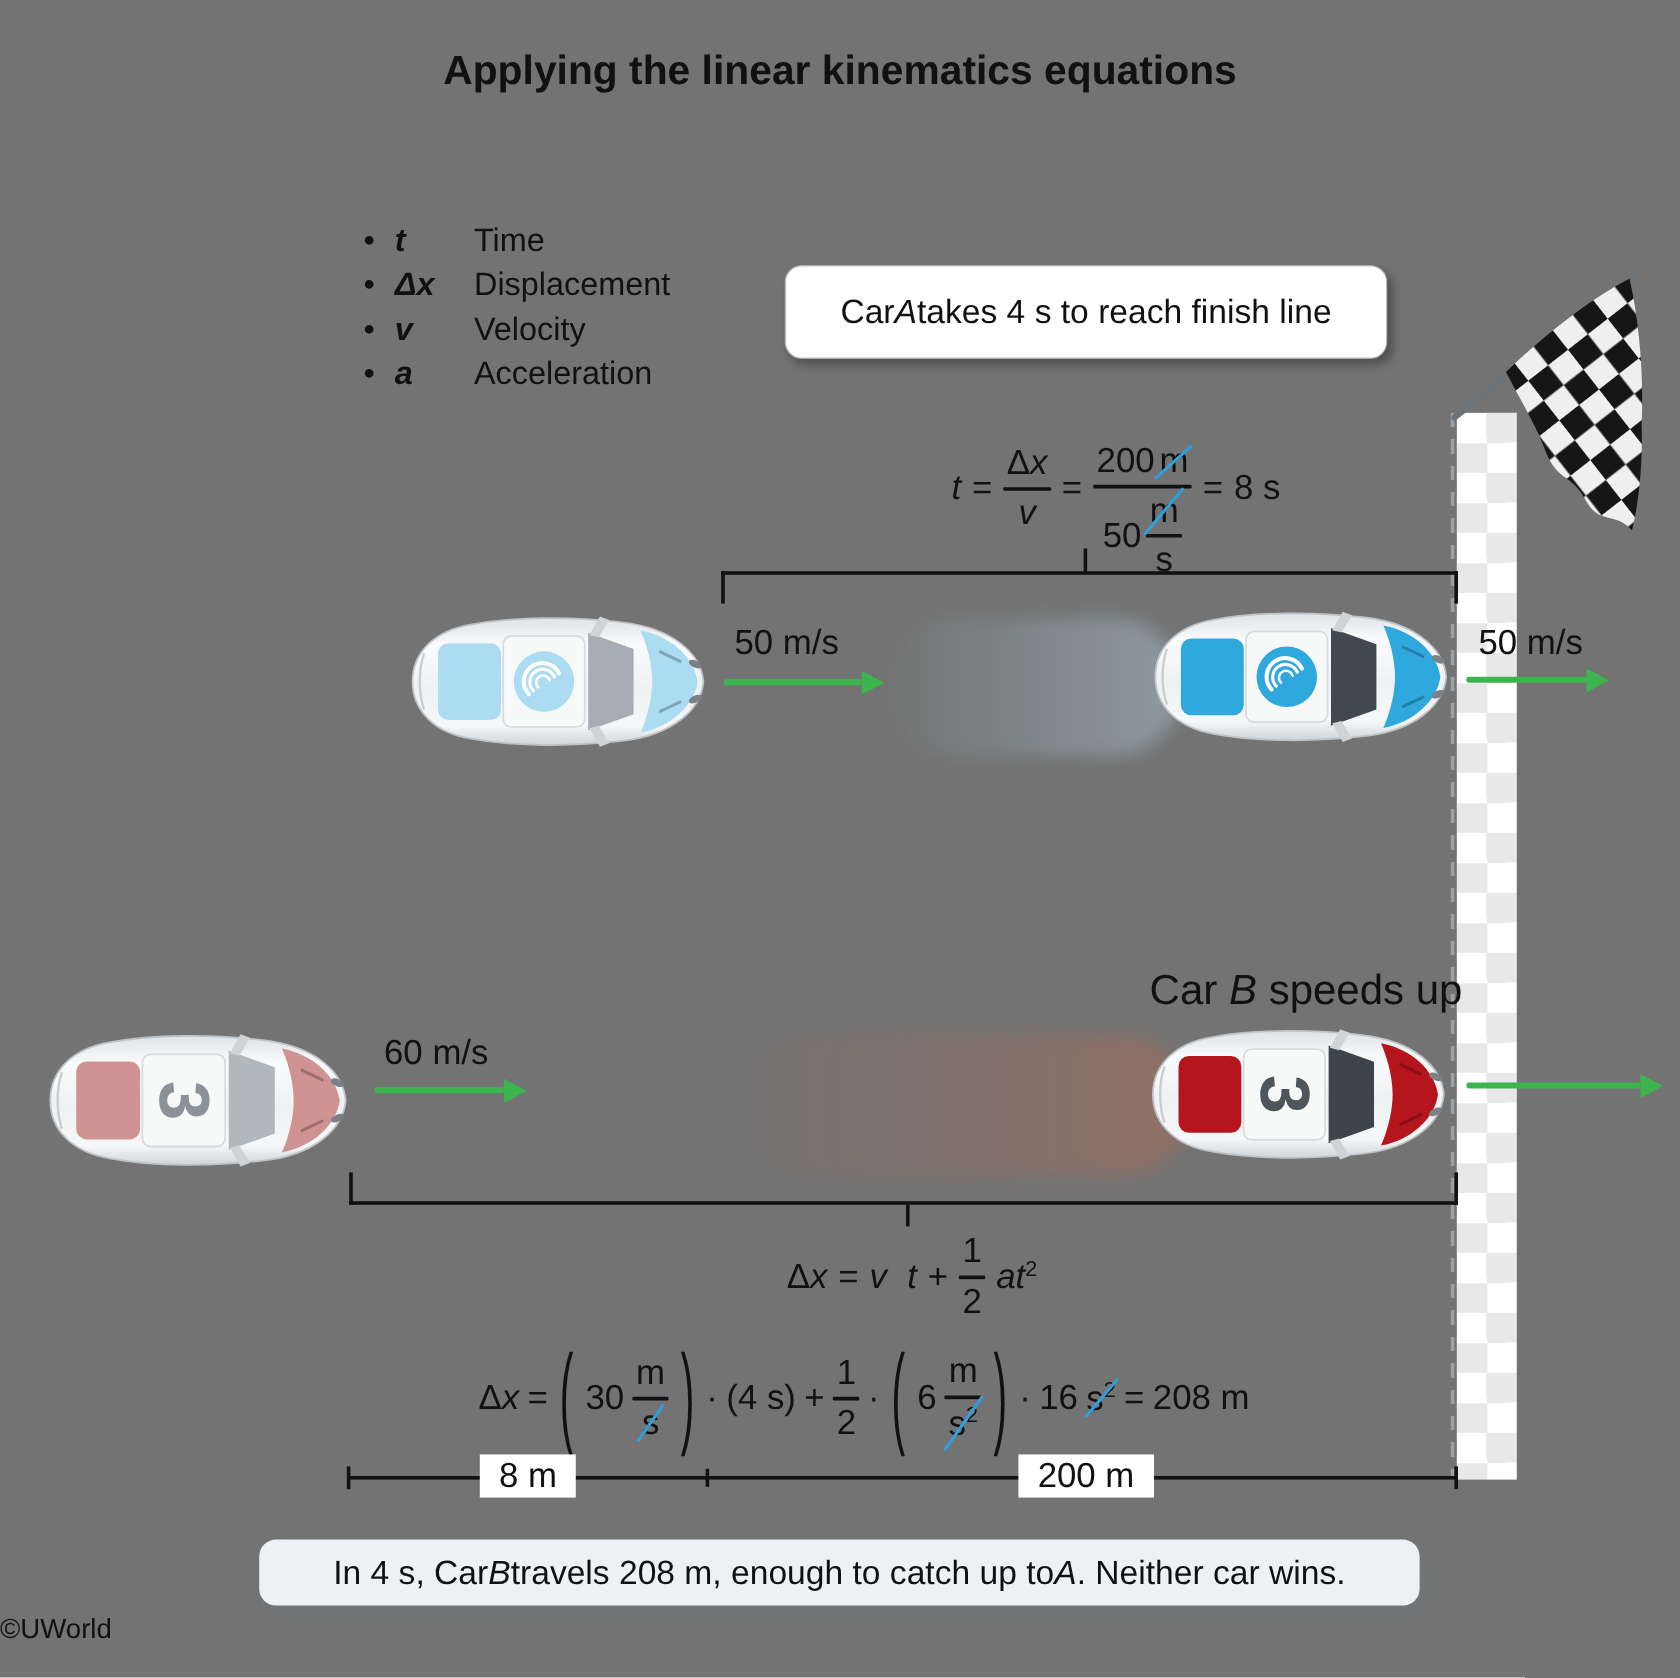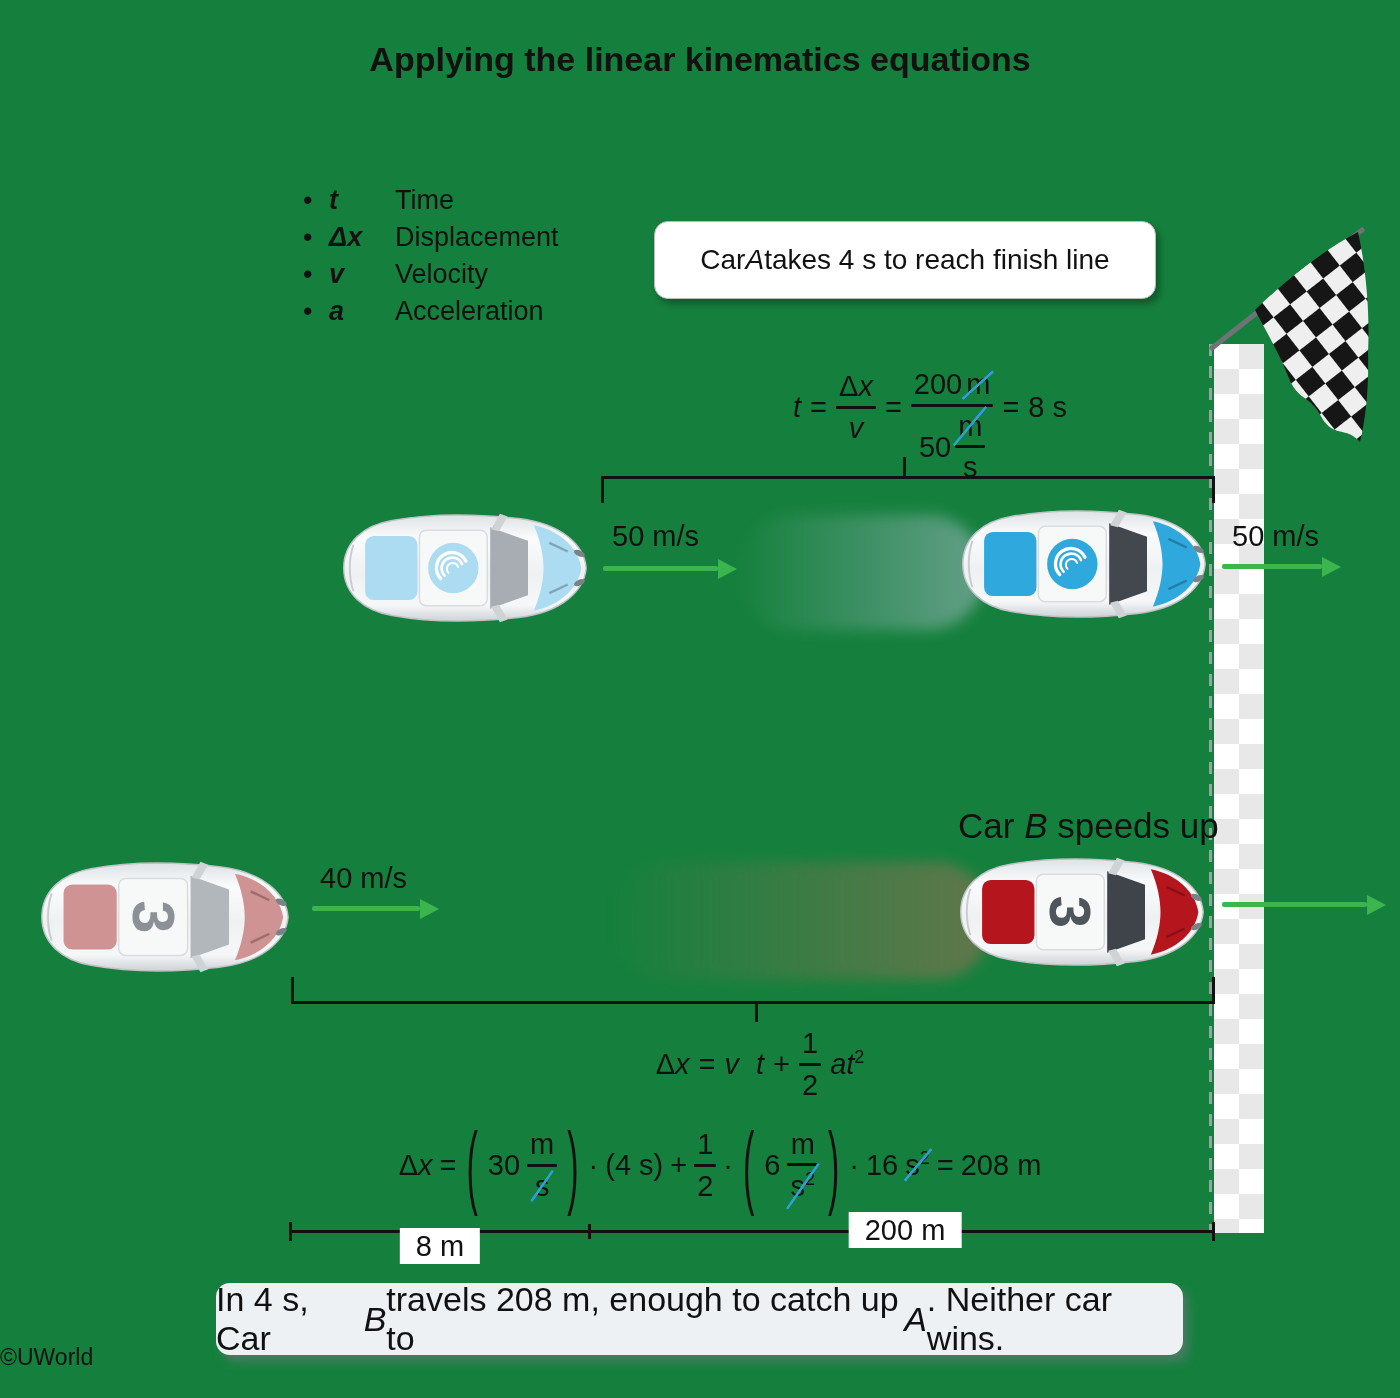--- a/index.html
+++ b/index.html
@@ -1,37 +1,37 @@
 <!DOCTYPE html>
 <html><head>
 <meta charset="utf-8">
 <style>
   html,body{margin:0;padding:0;background:#fff;}
-  #canvas{position:relative;width:1400px;height:1398px;background:#15803d;overflow:hidden;
+  #canvas{position:relative;width:1400px;height:1398px;background:#737373;overflow:hidden;
           font-family:"Liberation Sans",sans-serif;color:#111;}
 
   .abs{position:absolute;}
   .it{font-style:italic;}
 
   
   .title{left:0;right:0;top:36px;text-align:center;font-size:34px;font-weight:bold;line-height:47px;}
 
   
   .legend{left:303px;top:182px;font-size:27px;line-height:37px;}
   .legend-row{display:flex;}
   .legend-row .bullet{width:26px;}
   .legend-row .sym{width:66px;font-weight:bold;font-style:italic;}
 
   
   .callout{left:654px;top:221px;width:500px;height:76px;background:#fff;border:1.5px solid #b9bcbe;
            border-radius:14px;box-shadow:4px 5px 7px rgba(0,0,0,.30);
            display:flex;align-items:center;justify-content:center;font-size:28px;}
-  .conclusion{left:216px;top:1283px;width:967px;height:72px;background:#edf1f4;border-radius:14px;
+  .conclusion{left:216px;top:1283px;width:967px;height:55px;background:#edf1f4;border-radius:14px;
               box-shadow:6px 7px 10px rgba(110,120,130,.55);
-              display:flex;align-items:center;justify-content:center;font-size:34px;}
+              display:flex;align-items:center;justify-content:center;font-size:28px;}
 
   
   .finish-checks{left:1214px;top:344px;width:50px;height:889px;
       background:repeating-conic-gradient(#e8e8e8 0% 25%, #ffffff 0% 50%);background-size:50px 50px;}
   .finish-dash{left:1209px;top:344px;width:3px;height:889px;
       background:repeating-linear-gradient(to bottom,#9aa0a4 0 12px,transparent 12px 22px);}
 
   
   .ln{background:#111;}
 
@@ -217,21 +217,21 @@
   <div class="garrow" style="left:1222px;top:564px;width:100px;"></div>
 
   <div class="abs" style="left:958px;top:806px;font-size:35px;">
     <span>Car </span><span class="it">B</span><span> speeds up</span>
   </div>
 
   <svg class="car car-b-light" style="left:26px;top:852px;width:276px;height:130px;" viewBox="0 0 280 132">
     <use href="#car-top"></use>
     <text class="car-num" x="129" y="66" transform="rotate(90 129 66)">3</text>
   </svg>
-  <div class="abs speed" style="left:320px;top:862px;">40 m/s</div>
+  <div class="abs speed" style="left:320px;top:862px;">60 m/s</div>
   <div class="garrow" style="left:312px;top:906px;width:108px;"></div>
 
   <div class="abs blur-b"></div>
   <svg class="car car-b-dark" style="left:945px;top:848px;width:272px;height:128px;" viewBox="0 0 280 132">
     <use href="#car-top"></use>
     <text class="car-num" x="129" y="66" transform="rotate(90 129 66)">3</text>
   </svg>
   <div class="garrow" style="left:1222px;top:902px;width:145px;"></div>
 
   <div class="abs ln" style="left:291px;top:1001px;width:924px;height:3px;"></div>
@@ -285,21 +285,21 @@
     <span>16</span>
     <span class="cx c50"><span>s</span><sup>2</sup></span>
     <span>=</span>
     <span>208 m</span>
   </div>
 
   <div class="abs ln" style="left:291px;top:1230px;width:924px;height:3px;z-index:3;"></div>
   <div class="abs ln" style="left:289px;top:1222px;width:3px;height:19px;z-index:3;"></div>
   <div class="abs ln" style="left:588px;top:1224px;width:3px;height:15px;z-index:3;"></div>
   <div class="abs ln" style="left:1212px;top:1222px;width:3px;height:19px;z-index:3;"></div>
-  <div class="mlabel" style="left:440px;margin-top:16px;">8 m</div>
+  <div class="mlabel" style="left:440px;">8 m</div>
   <div class="mlabel" style="left:905px;">200 m</div>
 
   <div class="abs conclusion">
     <span>In 4 s, Car </span>
       <span class="it">B</span>
       <span> travels 208 m, enough to catch up to </span>
       <span class="it">A</span>
       <span>. Neither car wins.</span>
   </div>
 

